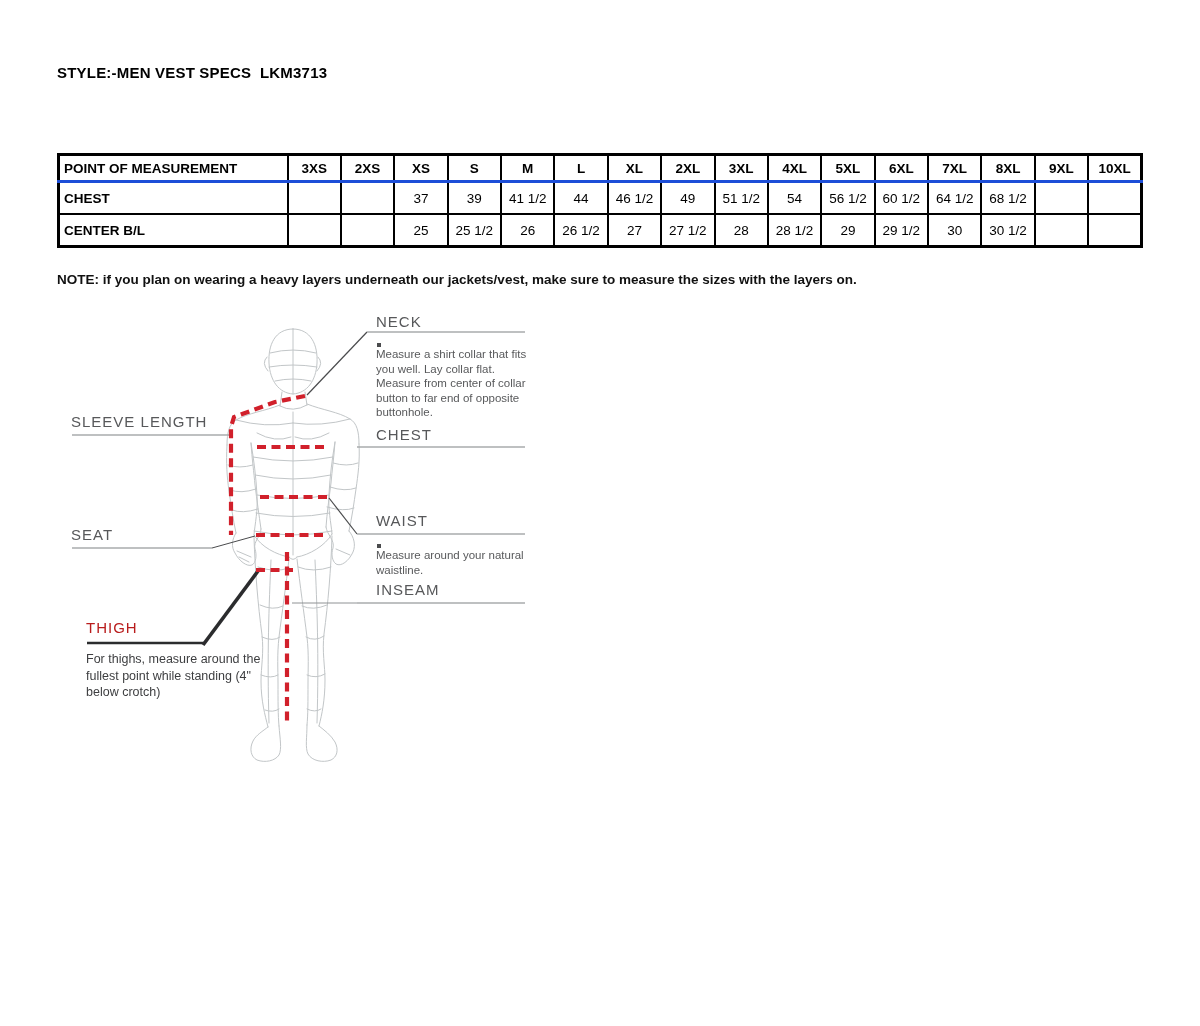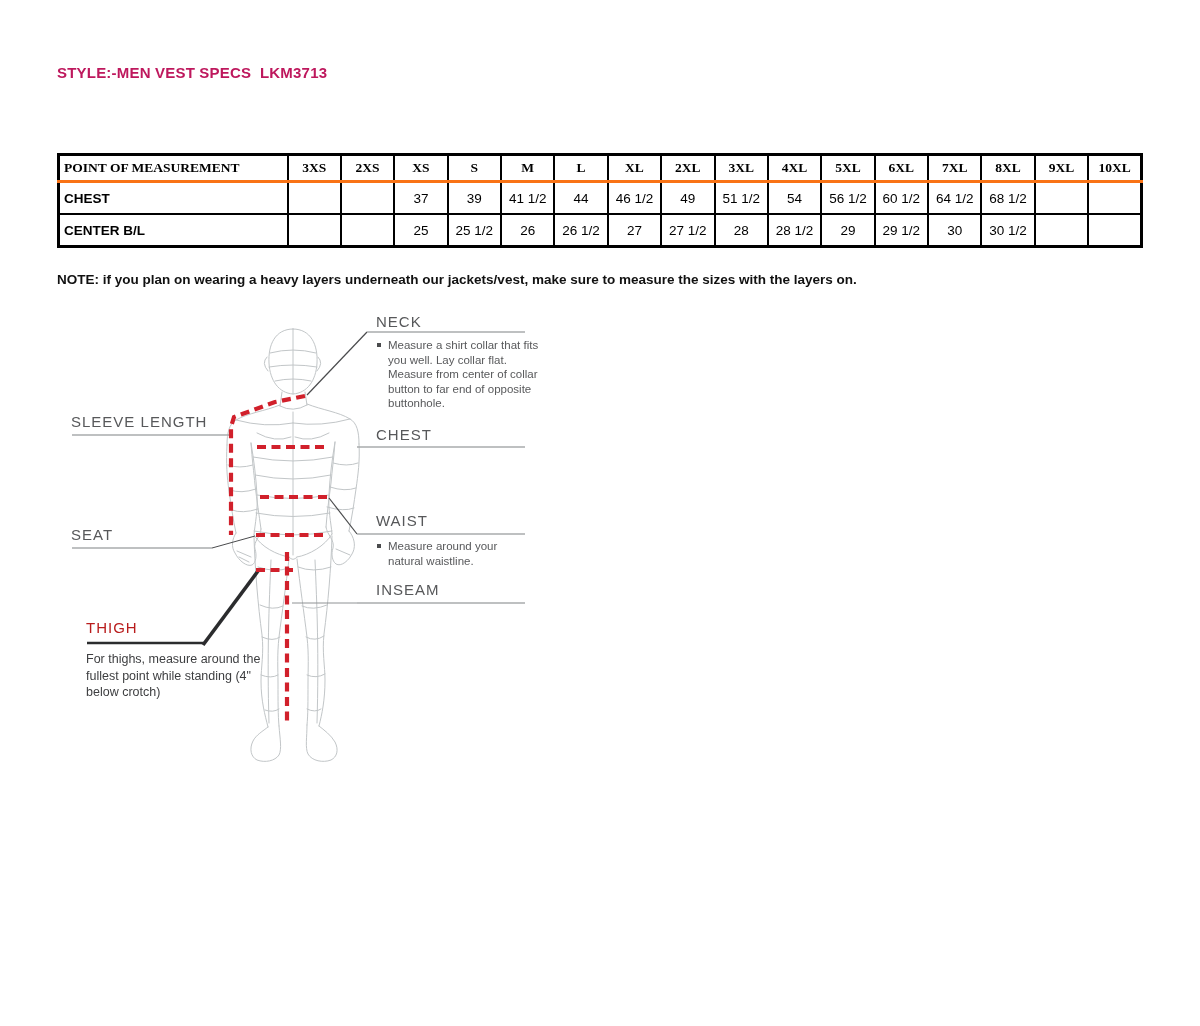--- a/index.html
+++ b/index.html
@@ -2,53 +2,53 @@
 <html><head>
 <meta charset="utf-8">
 <style>
   html,body{margin:0;padding:0;background:#ffffff;}
   body{
     width:1200px;height:1026px;position:relative;overflow:hidden;
     font-family:"Liberation Sans", sans-serif;color:#000;
   }
   .title{
     position:absolute;left:57px;top:64px;
-    font-size:15px;font-weight:bold;letter-spacing:.2px;color:#be185d;
+    font-size:15px;font-weight:bold;letter-spacing:.2px;color:#000000;
     white-space:pre;
   }
   
   .spec-table{
     position:absolute;left:57px;top:153px;width:1086px;
     border-collapse:collapse;table-layout:fixed;
     border:3px solid #000;
   }
   .spec-table th,.spec-table td{
     border:2px solid #000;font-size:13.5px;padding:0 3px;
     overflow:hidden;white-space:nowrap;
   }
   .spec-table th{height:24px;font-weight:bold;text-align:center;}
   .spec-table th.pom{text-align:left;padding-left:4px;}
-  .spec-table tr.hdr{border-bottom:3px solid #f97316;font-family:Liberation Serif, serif;}
+  .spec-table tr.hdr{border-bottom:3px solid #1d4ed8;}
   .spec-table td{height:30px;text-align:center;font-weight:normal;}
   .spec-table td.rowlabel{text-align:left;font-weight:bold;padding-left:4px;}
   .note{
     position:absolute;left:57px;top:272px;width:1000px;
     font-size:13.5px;font-weight:bold;color:#111;
   }
   
   .diagram{position:absolute;left:55px;top:305px;width:490px;height:468px;}
   .diagram svg{position:absolute;left:0;top:0;}
   .dg-label{
     position:absolute;font-size:15px;letter-spacing:1px;color:#57585a;
     white-space:nowrap;
   }
   .dg-label.dark{color:#b91c1c;}
   .dg-desc{
     position:absolute;display:flex;align-items:flex-start;
-    font-size:11.5px;line-height:14.6px;color:#58595b;
+    font-size:11.5px;line-height:14.6px;color:#58595b;flex-direction:column;
   }
   .dg-desc.dark{color:#3d3e40;font-size:12.5px;line-height:16.5px;}
   .bullet{
     width:4px;height:4px;background:#4a4b4d;flex:0 0 auto;
     margin:5px 7px 0 1px;display:inline-block;
   }
 </style>
 </head>
 <body>
 

